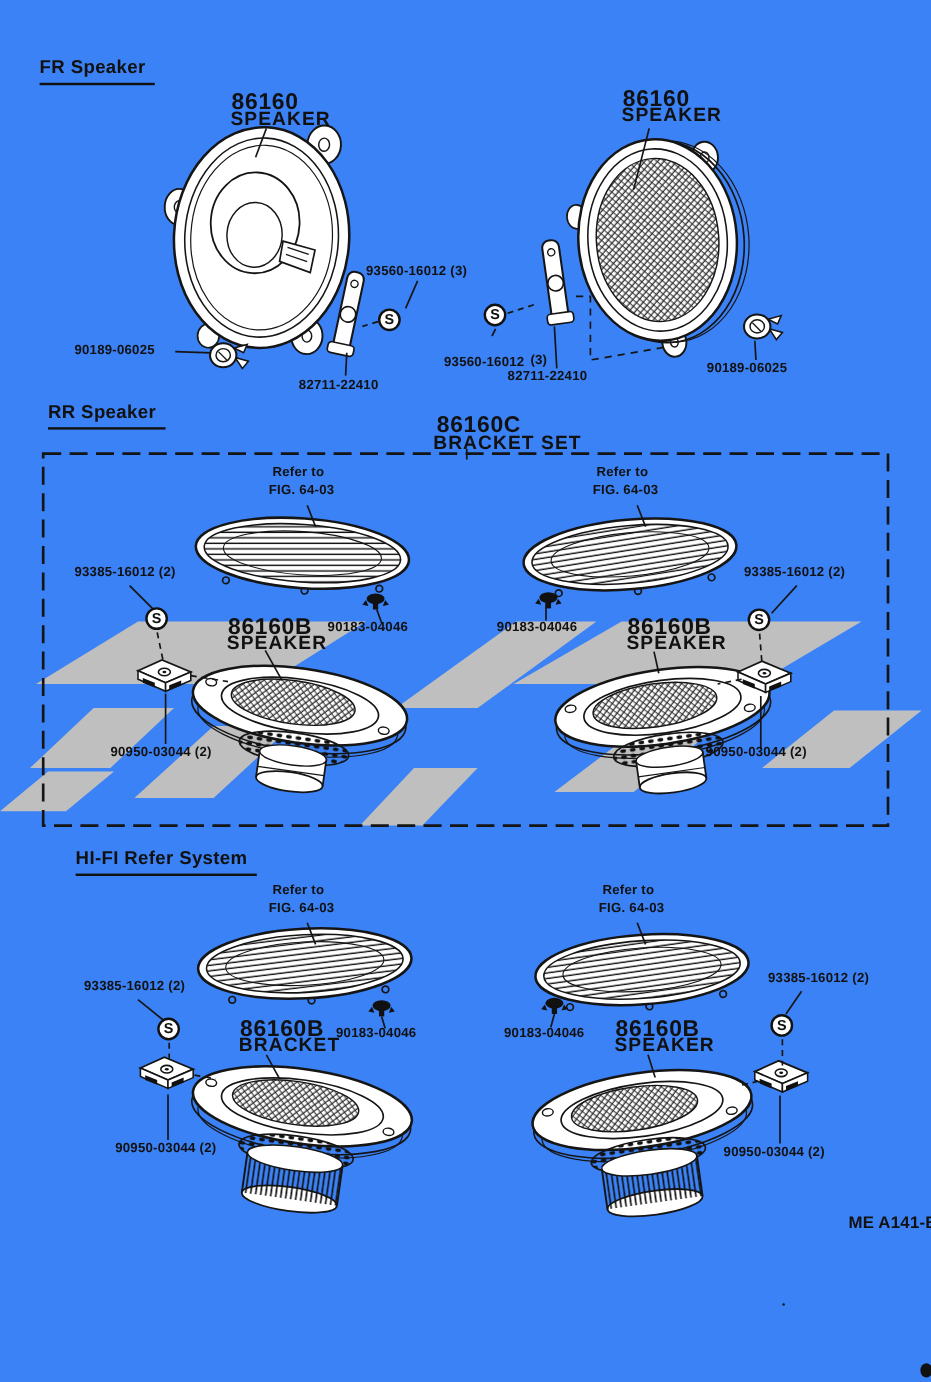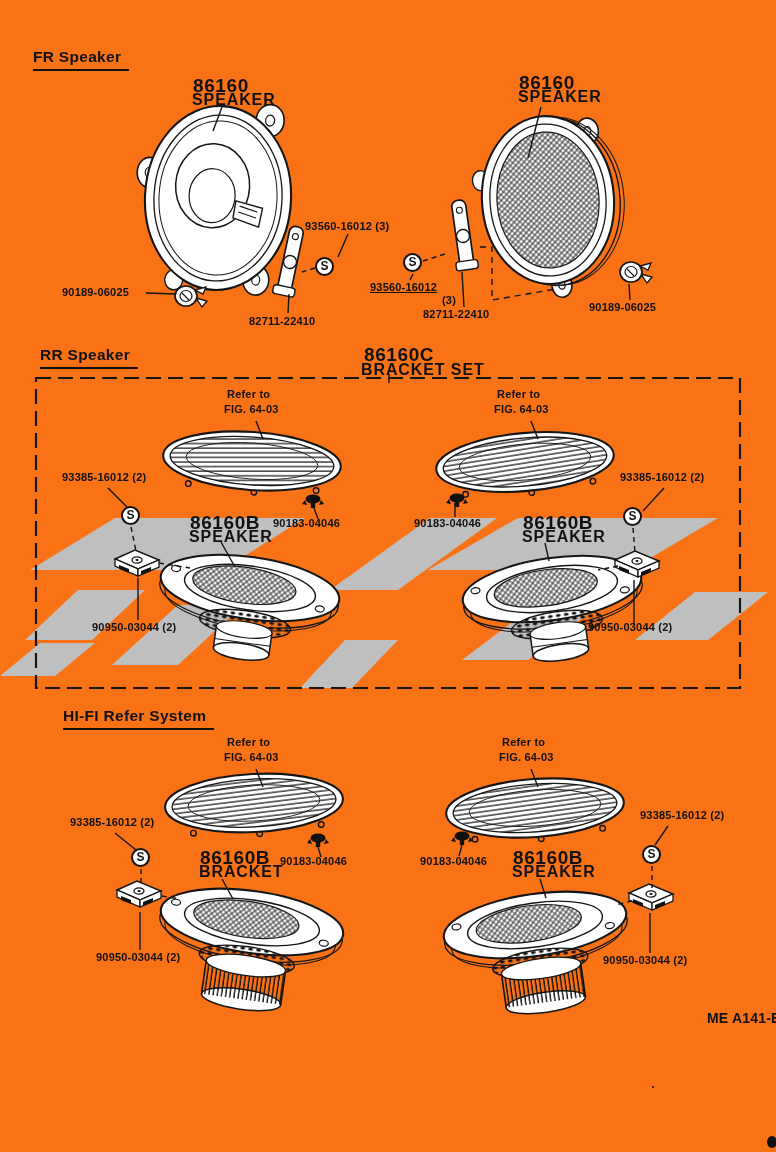--- a/index.html
+++ b/index.html
@@ -1,16 +1,16 @@
 <!DOCTYPE html>
 <html><head>
 <meta charset="utf-8">
 <style>
   html,body{margin:0;padding:0;background:#fff;}
-  .stage{position:relative;width:776px;height:1152px;background:#f97316;overflow:hidden;
+  .stage{position:relative;width:776px;height:1152px;background:#3b82f6;overflow:hidden;
          font-family:"Liberation Sans",sans-serif;color:#111;}
   .pn{position:absolute;font-weight:700;font-size:11px;letter-spacing:.2px;white-space:nowrap;color:#111;}
   .big{font-size:19px;letter-spacing:.6px;}
   .sub{font-size:16px;letter-spacing:.9px;}
   .title{position:absolute;font-weight:700;font-size:15.5px;letter-spacing:.3px;white-space:nowrap;
          border-bottom:2.5px solid #111;padding:0 8px 3px 0;}
   .smark{position:absolute;width:19px;height:19px;border:2px solid #111;border-radius:50%;
          background:#fff;box-sizing:border-box;text-align:center;
          font:700 12px/15px "Liberation Sans",sans-serif;z-index:3;}
   .lbl{z-index:3;}
@@ -251,26 +251,26 @@
   <div class="title" style="left:33px;top:48px;">FR Speaker</div>
   <div class="pn big lbl" style="left:193px;top:75px;">86160</div>
   <div class="pn sub lbl" style="left:192px;top:91px;">SPEAKER</div>
   <div class="pn big lbl" style="left:519px;top:72px;">86160</div>
   <div class="pn sub lbl" style="left:518px;top:88px;">SPEAKER</div>
   <div class="pn lbl" style="left:305px;top:220px;">93560-16012 (3)</div>
   <div class="smark" style="left:315px;top:257px;">S</div>
   <div class="pn lbl" style="left:62px;top:286px;">90189-06025</div>
   <div class="pn lbl" style="left:249px;top:315px;">82711-22410</div>
   <div class="smark" style="left:403px;top:253px;">S</div>
-  <div class="pn lbl" style="left:370px;top:281px;text-decoration:underline;">93560-16012</div>
+  <div class="pn lbl" style="left:370px;top:296px;">93560-16012</div>
   <div class="pn lbl" style="left:442px;top:294px;">(3)</div>
   <div class="pn lbl" style="left:423px;top:308px;">82711-22410</div>
   <div class="pn lbl" style="left:589px;top:301px;">90189-06025</div>
 
-  <div class="title" style="left:40px;top:346px;text-align:center;">RR Speaker</div>
+  <div class="title" style="left:40px;top:335px;text-align:center;">RR Speaker</div>
   <div class="pn big lbl" style="left:364px;top:344px;">86160C</div>
   <div class="pn sub lbl" style="left:361px;top:361px;">BRACKET SET</div>
   <div class="pn lbl" style="left:227px;top:388px;">Refer to</div>
   <div class="pn lbl" style="left:224px;top:403px;">FIG. 64-03</div>
   <div class="pn lbl" style="left:497px;top:388px;">Refer to</div>
   <div class="pn lbl" style="left:494px;top:403px;">FIG. 64-03</div>
   <div class="pn lbl" style="left:62px;top:471px;">93385-16012 (2)</div>
   <div class="pn lbl" style="left:620px;top:471px;">93385-16012 (2)</div>
   <div class="smark" style="left:121px;top:506px;">S</div>
   <div class="smark" style="left:623px;top:507px;">S</div>

